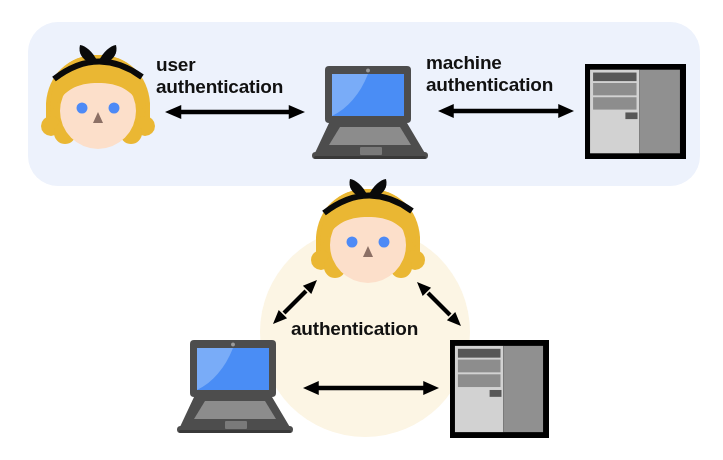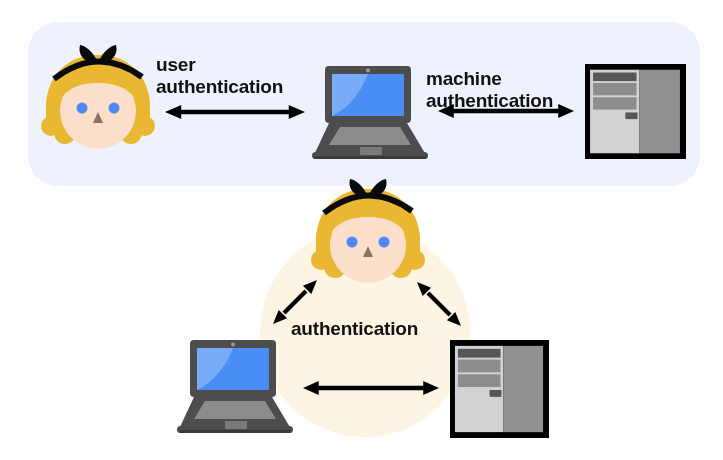--- a/index.html
+++ b/index.html
@@ -85,21 +85,21 @@
     <circle class="lt-cam" cx="56" cy="4.5" r="2"></circle>
     <rect class="lt-screen" x="20" y="8" width="72" height="42"></rect>
     <path class="lt-screen-light" d="M 20 8 L 56 8 C 48 28 36 42 20 50 Z"></path>
     <polygon class="lt-frame" points="17,57 95,57 114,89 2,89"></polygon>
     <rect class="lt-frame" x="0" y="86" width="116" height="7" rx="3.5"></rect>
     <rect class="lt-frame-dark" x="2" y="90" width="112" height="3" rx="1.5"></rect>
     <polygon class="lt-keys" points="28,61 88,61 99,79 17,79"></polygon>
     <rect class="lt-pad" x="48" y="81" width="22" height="8" rx="1"></rect>
   </svg>
 
-  <div class="abs link-label" style="left:426px;top:68px;">
+  <div class="abs link-label" style="left:426px;top:52px;">
     <div>machine</div>
     <div>authentication</div>
   </div>
 
   <svg class="abs" style="left:437px;top:102px;" width="138" height="18" viewBox="0 0 140 18" preserveAspectRatio="none">
     <line class="arrow-line" x1="14" y1="9" x2="126" y2="9"></line>
     <polygon class="arrow-head" points="1,9 17,2 17,16"></polygon>
     <polygon class="arrow-head" points="139,9 123,2 123,16"></polygon>
   </svg>
 

